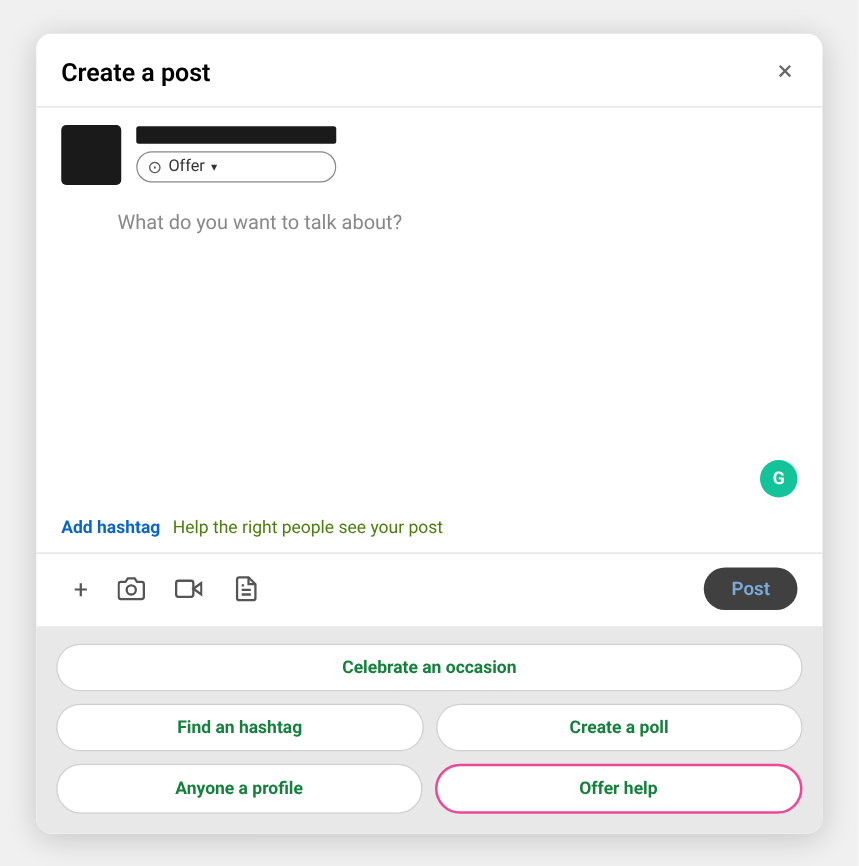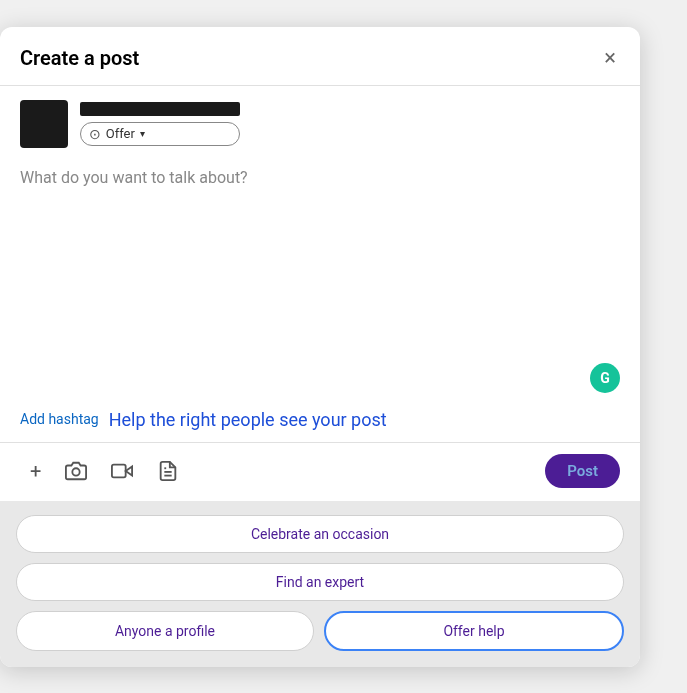--- a/index.html
+++ b/index.html
@@ -11,24 +11,24 @@
 
     body {
       background: #f0f0f0;
       display: flex;
       justify-content: center;
       align-items: center;
       min-height: 100vh;
     }
 
     .modal-overlay {
-      width: 687px;
+      width: 629px;
       height: 693px;
       display: flex;
-      justify-content: flex-start;
+      justify-content: flex-end;
       align-items: center;
     }
 
     .modal {
       background: #ffffff;
       border-radius: 12px;
       width: 640px;
       min-height: 640px;
       box-shadow: 0 4px 24px rgba(0,0,0,0.18);
       overflow: hidden;
@@ -118,20 +118,21 @@
     .post-textarea {
       padding: 8px 20px 0 20px;
       flex: 1;
       min-height: 120px;
     }
 
     .post-placeholder {
       font-size: 16px;
       color: #888;
       line-height: 1.5;
+      margin-left: 45px;
     }
 
     .grammarly-icon {
       position: relative;
       display: flex;
       justify-content: flex-end;
       padding-right: 20px;
       padding-bottom: 8px;
     }
 
@@ -151,29 +152,29 @@
 
     .hashtag-section {
       display: flex;
       align-items: center;
       gap: 10px;
       padding: 8px 20px 12px 20px;
     }
 
     .add-hashtag-link {
       color: #0a66c2;
-      font-weight: 400;
+      font-weight: 700;
       font-size: 14px;
       cursor: pointer;
       text-decoration: none;
     }
 
     .hashtag-hint {
-      font-size: 18px;
-      color: #1d4ed8;
+      font-size: 14px;
+      color: #4d7c0f;
     }
 
     .toolbar {
       display: flex;
       align-items: center;
       padding: 10px 20px 12px 20px;
       border-top: 1px solid #e0e0e0;
       gap: 4px;
     }
 
@@ -188,21 +189,21 @@
       justify-content: center;
       color: #555;
       font-size: 20px;
     }
 
     .toolbar-spacer {
       flex: 1;
     }
 
     .post-btn {
-      background: #4c1d95;
+      background: #404040;
       color: #7aabde;
       border: none;
       border-radius: 20px;
       padding: 8px 22px;
       font-size: 15px;
       font-weight: 600;
       cursor: not-allowed;
     }
 
     .extra-options-section {
@@ -218,28 +219,28 @@
       gap: 10px;
     }
 
     .option-btn {
       flex: 1;
       background: #ffffff;
       border: 1px solid #d0d0d0;
       border-radius: 20px;
       padding: 10px 16px;
       font-size: 14px;
-      font-weight: 400;
-      color: #4c1d95;
+      font-weight: 700;
+      color: #15803d;
       cursor: pointer;
       text-align: center;
     }
 
     .option-btn.highlighted {
-      border: 2px solid #3b82f6;
+      border: 2px solid #ec4899;
     }
   </style>
 </head>
 <body>
 
 <div class="modal-overlay">
   <div class="modal">
 
     <div class="modal-header">
       <span class="modal-title">Create a post</span>
@@ -298,21 +299,22 @@
       </button>
       <div class="toolbar-spacer"></div>
       <button class="post-btn">Post</button>
     </div>
 
     <div class="extra-options-section">
       <div class="options-row">
         <button class="option-btn">Celebrate an occasion</button>
       </div>
       <div class="options-row">
-        <button class="option-btn">Find an expert</button>
+        <button class="option-btn">Find an hashtag</button>
+        <button class="option-btn">Create a poll</button>
       </div>
       <div class="options-row">
         <button class="option-btn">Anyone a profile</button>
         <button class="option-btn highlighted">Offer help</button>
       </div>
     </div>
 
   </div>
 </div>
 

